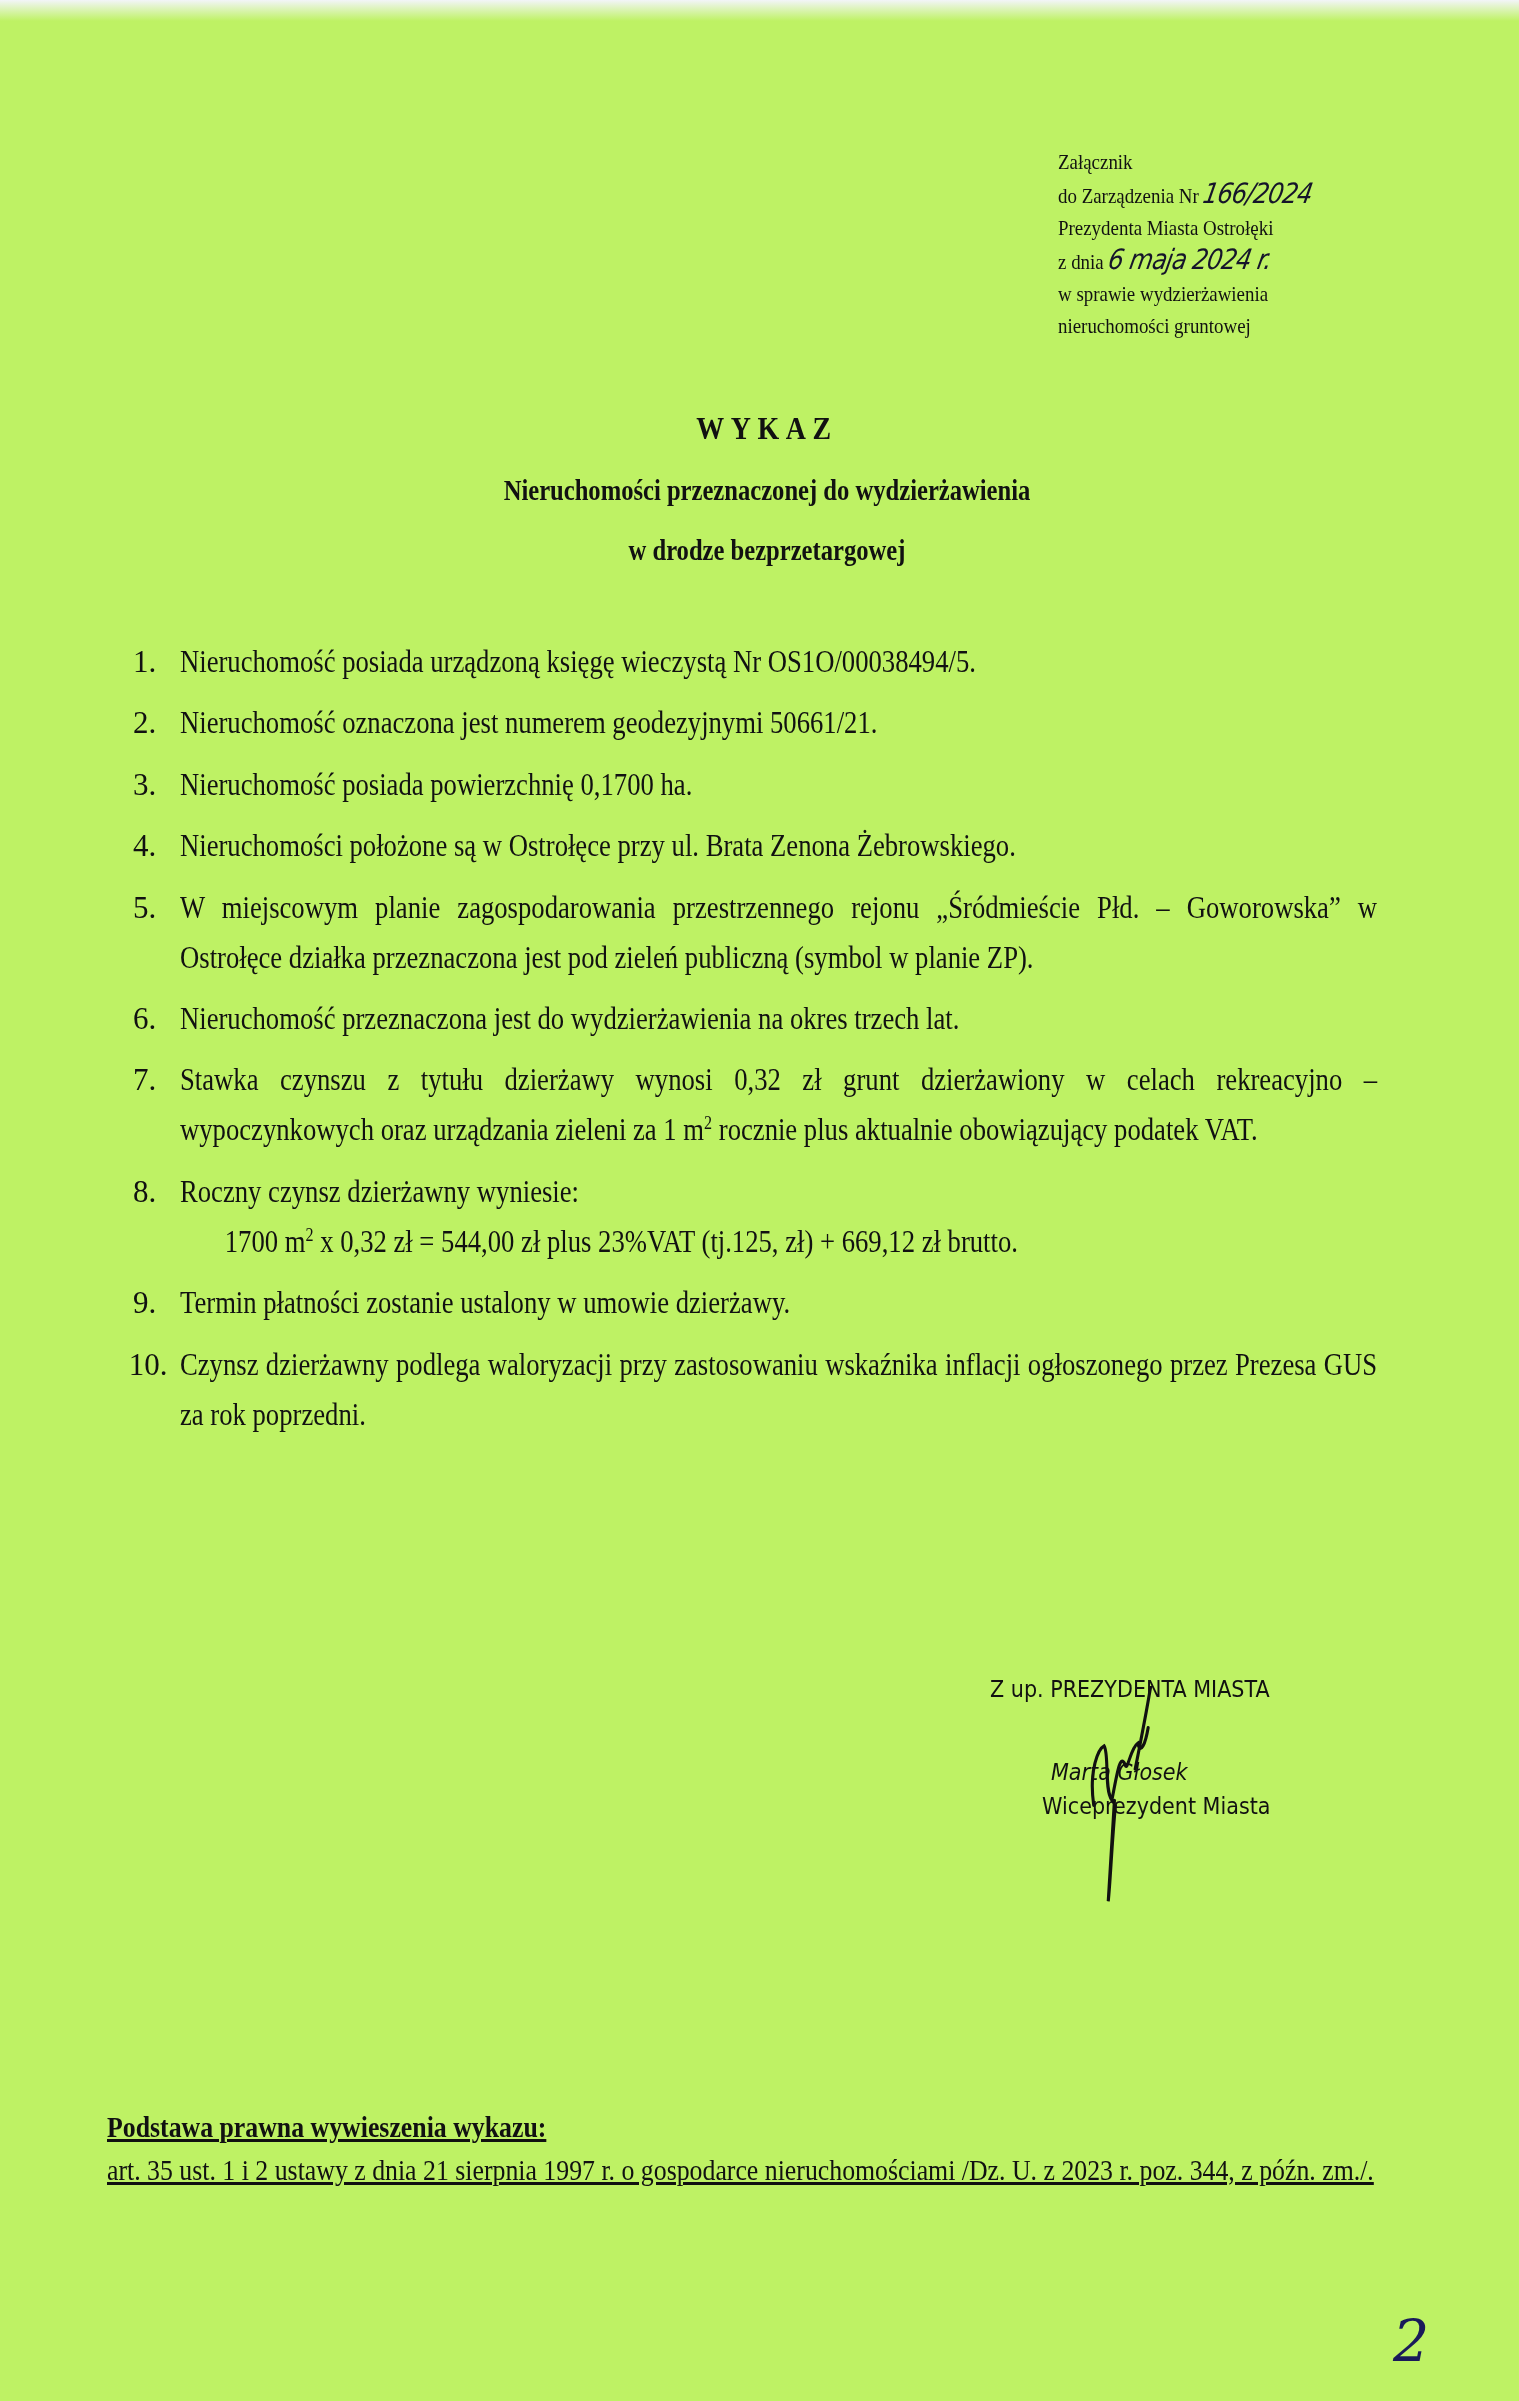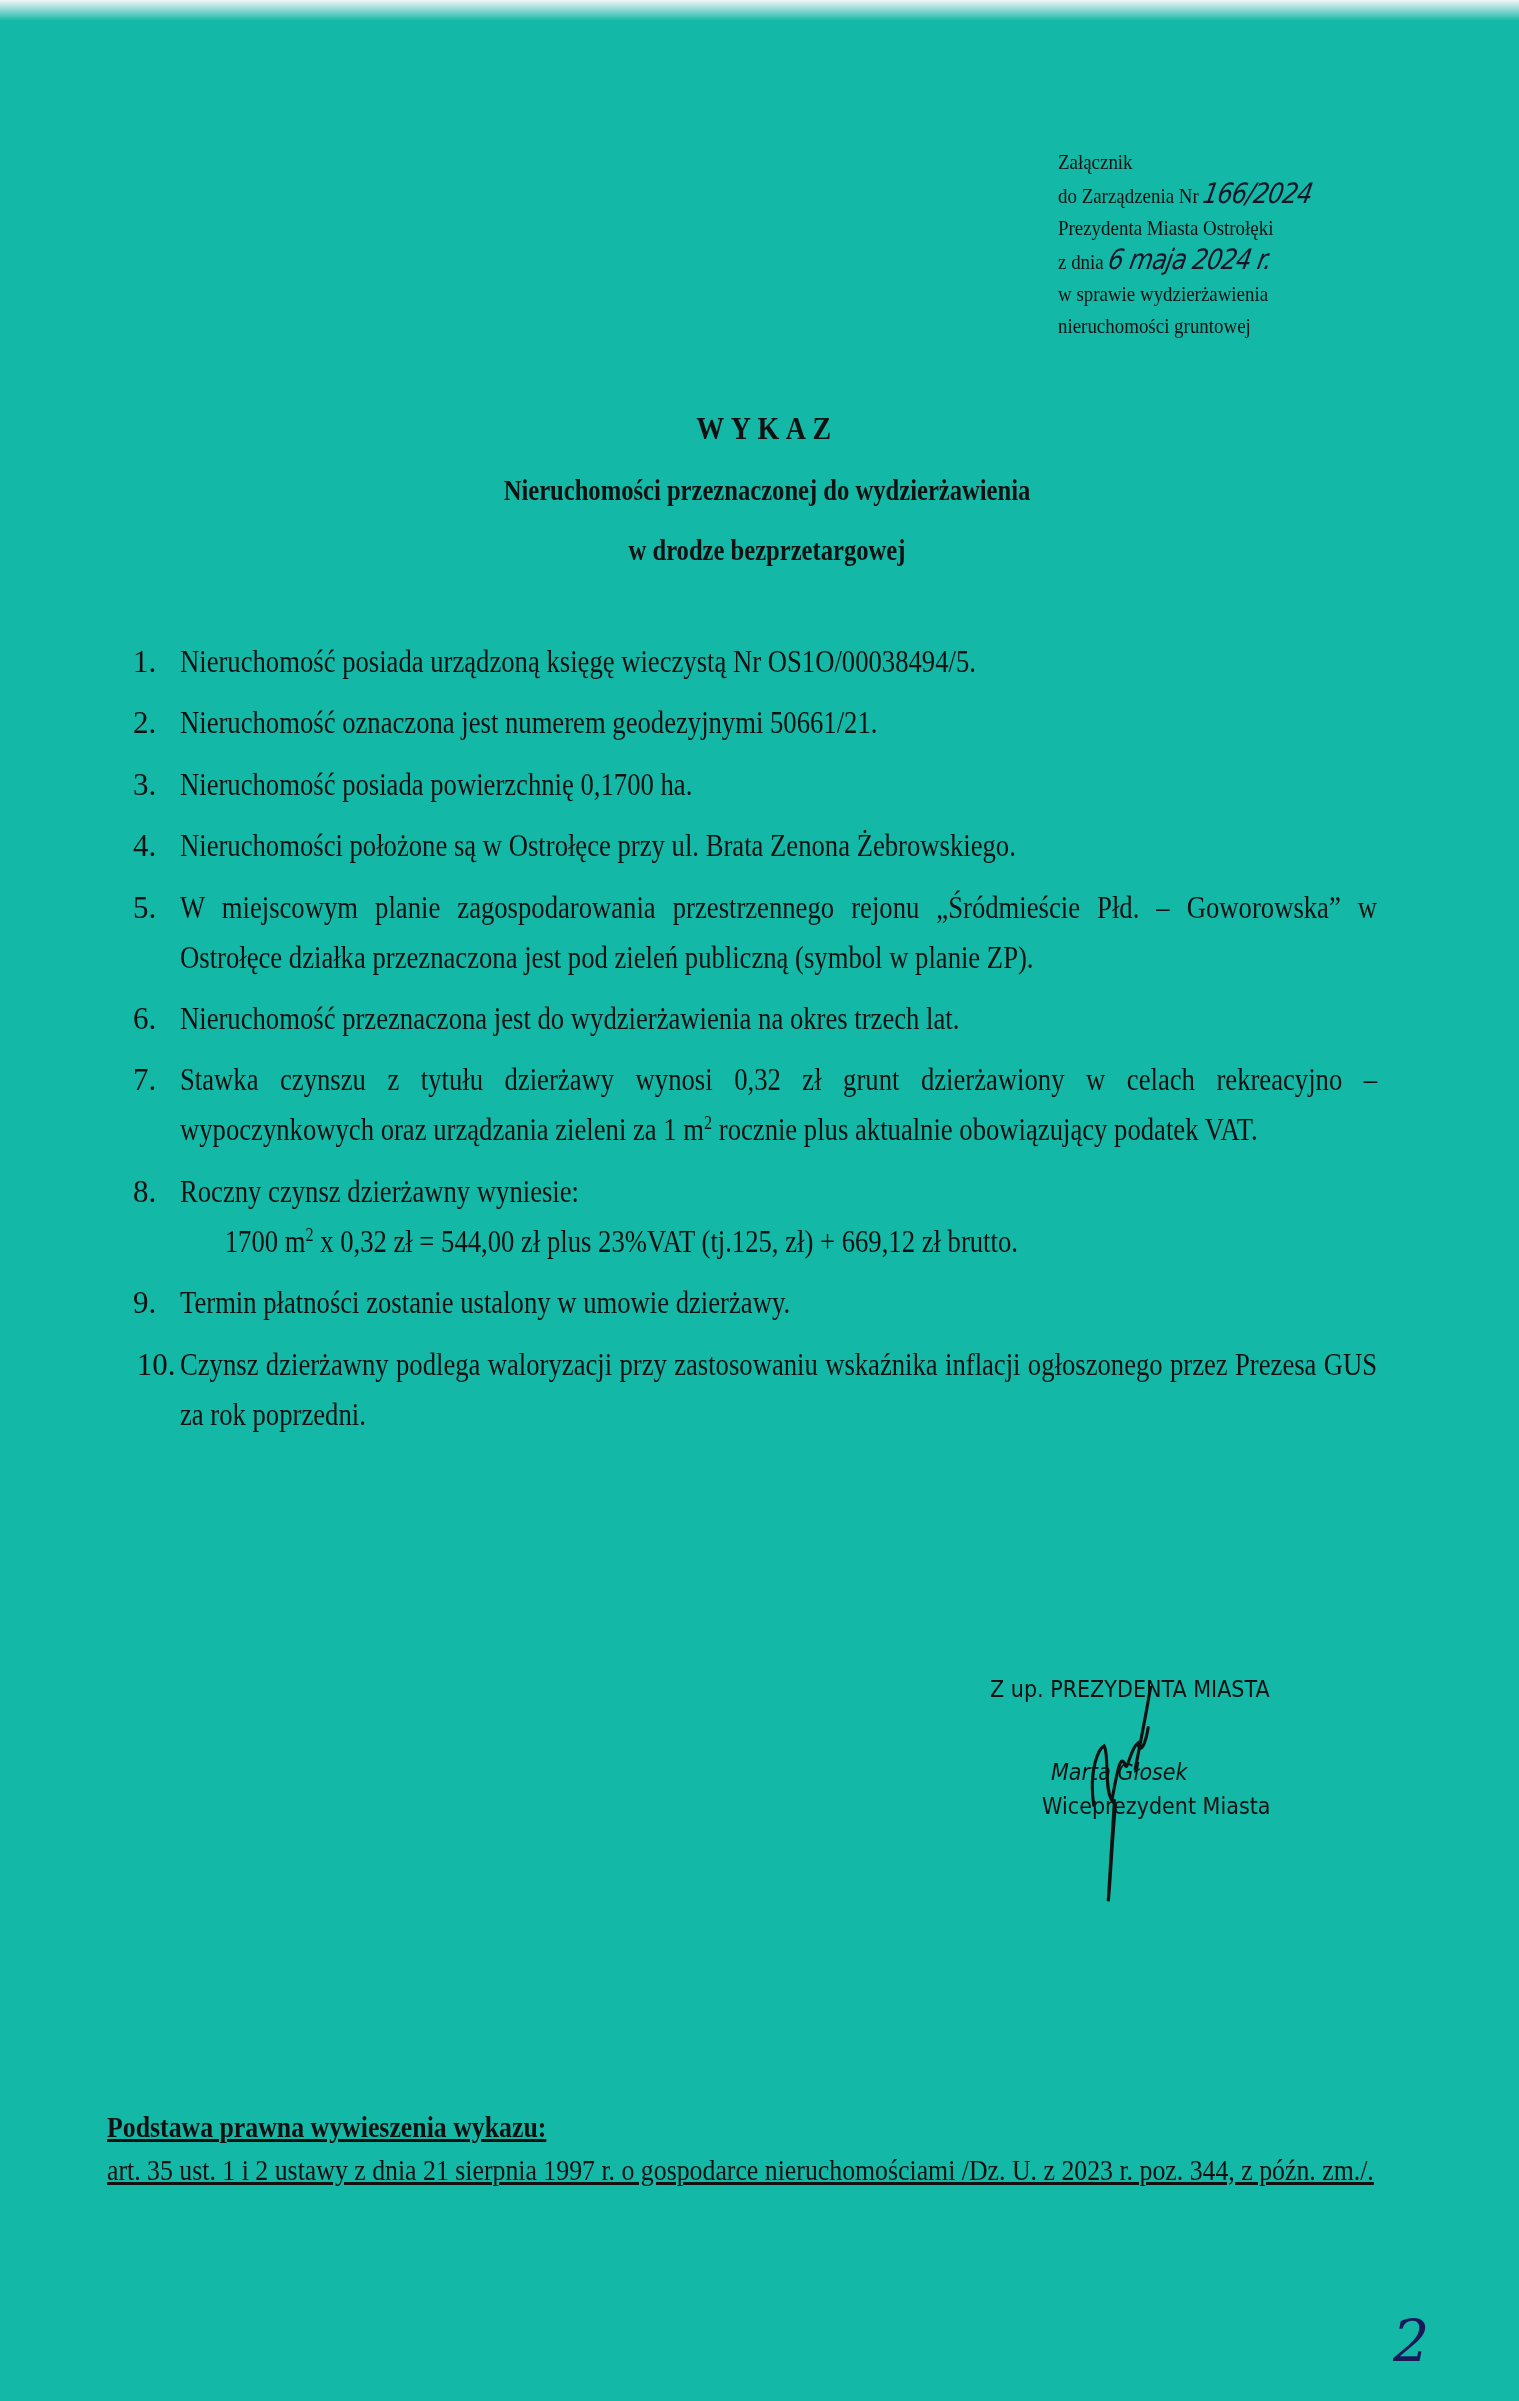--- a/index.html
+++ b/index.html
@@ -1,20 +1,20 @@
 <!DOCTYPE html>
 <html style="font-size:8.3px"><head>
 <meta charset="utf-8">
 <style>
   html, body { margin: 0; padding: 0; background: #ffffff; }
   body {
     width: 1520px; height: 2401px; position: relative; overflow: hidden;
     font-family: "Liberation Serif", "DejaVu Serif", serif; color: #111111;
   }
-  .page { position: absolute; inset: 0; background: #14b8a6; }
+  .page { position: absolute; inset: 0; background: #bef264; }
   .scan-top {
     position: absolute; left: 0; top: 0; width: 100%; height: 21px;
     background: linear-gradient(#f3f5f8, rgba(255,255,255,0));
   }
   
   .attachment {
     position: absolute; left: 1058px; top: 146px; width: 395px;
     font-size: 22px; line-height: 32px; transform: scaleX(0.86); transform-origin: left top;
   }
   .attachment .line { white-space: nowrap; }
@@ -30,21 +30,21 @@
   .subtitle1 { top: 473px; font-size: 30px; transform: scaleX(0.82); }
   .subtitle2 { top: 533px; font-size: 30px; transform: scaleX(0.82); }
   .wykaz, .subtitle1, .subtitle2 { left: 7.3px; }
   
   .list {
     position: absolute; left: 133px; top: 637px; width: 1247px;
     font-size: 31px;
   }
   .item { position: relative; padding-left: 47px; margin-bottom: 11.4px; line-height: 50px; }
   .item .num { position: absolute; left: 0; top: 0; }
-  .item.wide .num { left: -4.2px; margin-left: 8px; }
+  .item.wide .num { left: -4.2px; }
   .item .txt { display: block; text-align: justify; transform: scaleX(0.86); transform-origin: left top; width: 116%; }
   .item .formula { display: block; padding-left: 52px; transform: scaleX(0.86); transform-origin: left top; white-space: nowrap; }
   sup { font-size: 18.7px; vertical-align: 11.4px; line-height: 0; }
   
   .sign {
     position: absolute; left: 990px; top: 1676px; width: 364px;
     font-family: "DejaVu Sans", sans-serif; font-size: 23px; color: #111;
   }
   .sign .sign-title { position: absolute; left: 0; top: 0; white-space: nowrap; transform: scaleX(0.9); transform-origin: left top; }
   .sign .sign-name { position: absolute; left: 61px; top: 83px; font-style: italic; white-space: nowrap; transform: scaleX(0.9); transform-origin: left top; }

